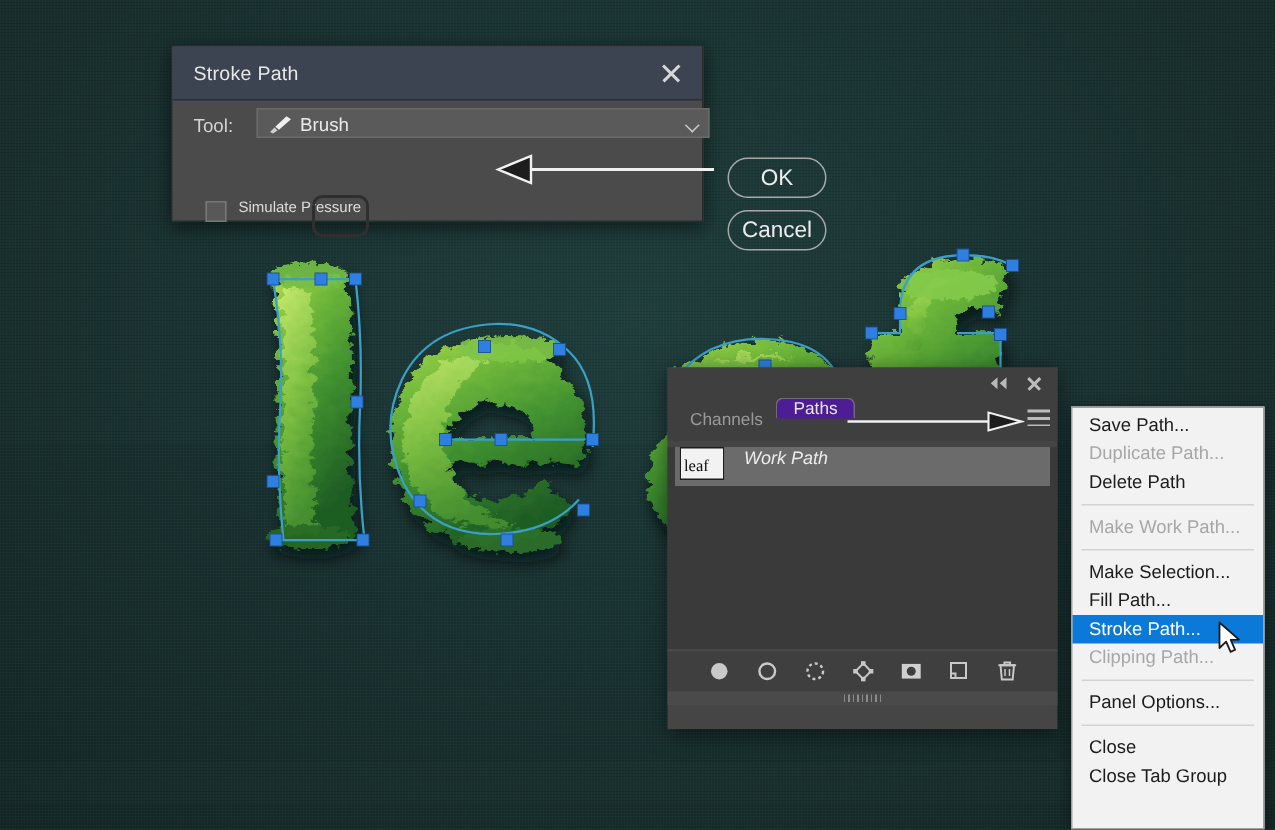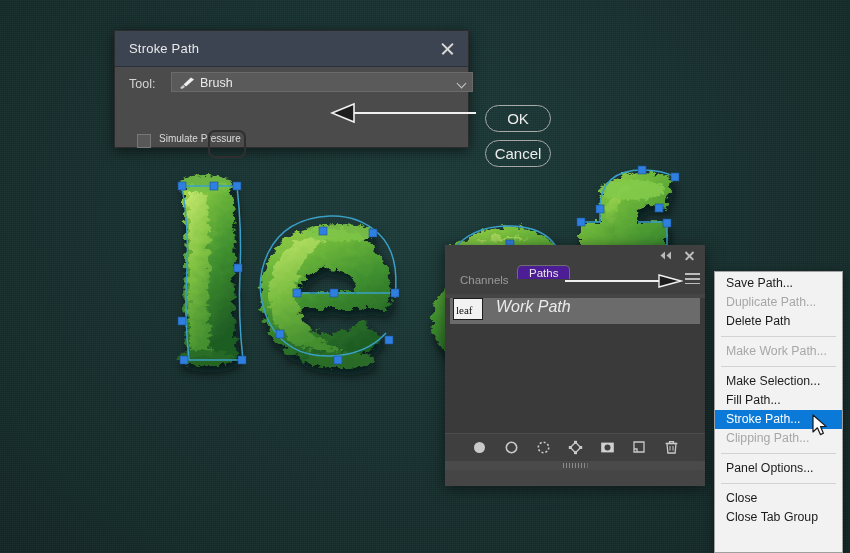--- a/index.html
+++ b/index.html
@@ -131,21 +131,21 @@
   .pp-list{ position:relative; height:135px; background:#3a3a3a; }
   .pp-row{
     position:relative; margin:4px 5px 0 5px; height:26px; background:#6b6b6b;
     display:flex; cursor:pointer;
   }
   .pp-thumb{
     width:30px; height:22px; margin-left:3px; background:#f2f2f2;
     border:1.5px solid #1d1d1d; position:relative; overflow:hidden;
   }
   .pp-rowname{
-    margin-left:13px; font-size:16px; font-style:italic; color:#ececec;
+    margin-left:13px; font-size:12px; font-style:italic; color:#ececec;
   }
 
   .pp-tools{
     position:relative; height:28px; background:#3f3f3f;
     display:flex; align-items:center; justify-content:center; gap:13px;
     border-top:1px solid #4d4d4d;
   }
   .pp-tools .ic{ width:19px; height:19px; cursor:pointer; }
   .pp-foot{ position:relative; height:9px; background:#4a4a4a; }
   .pp-grip{

